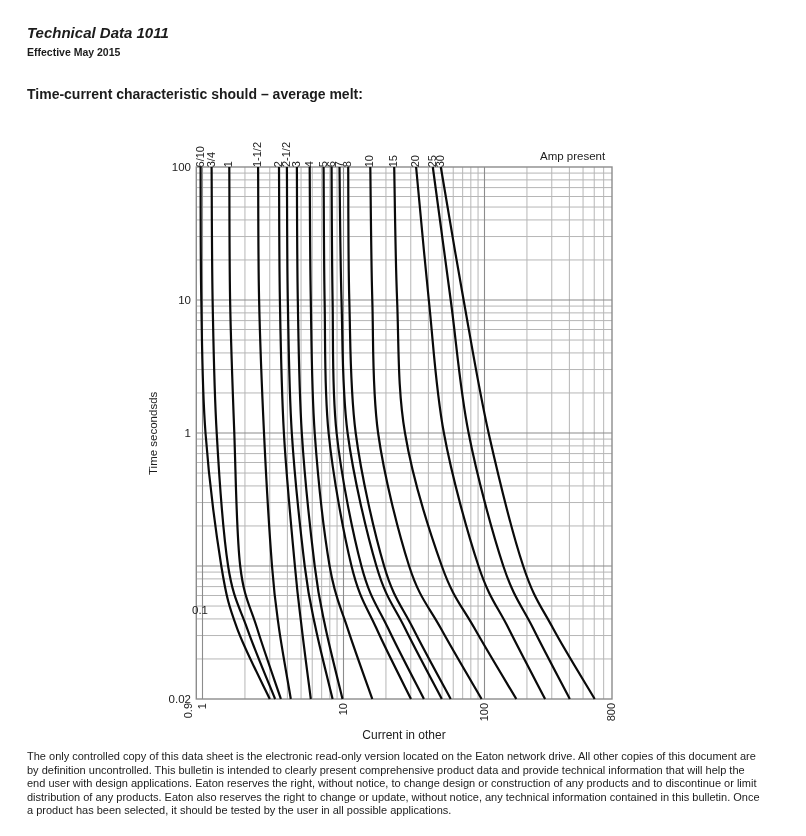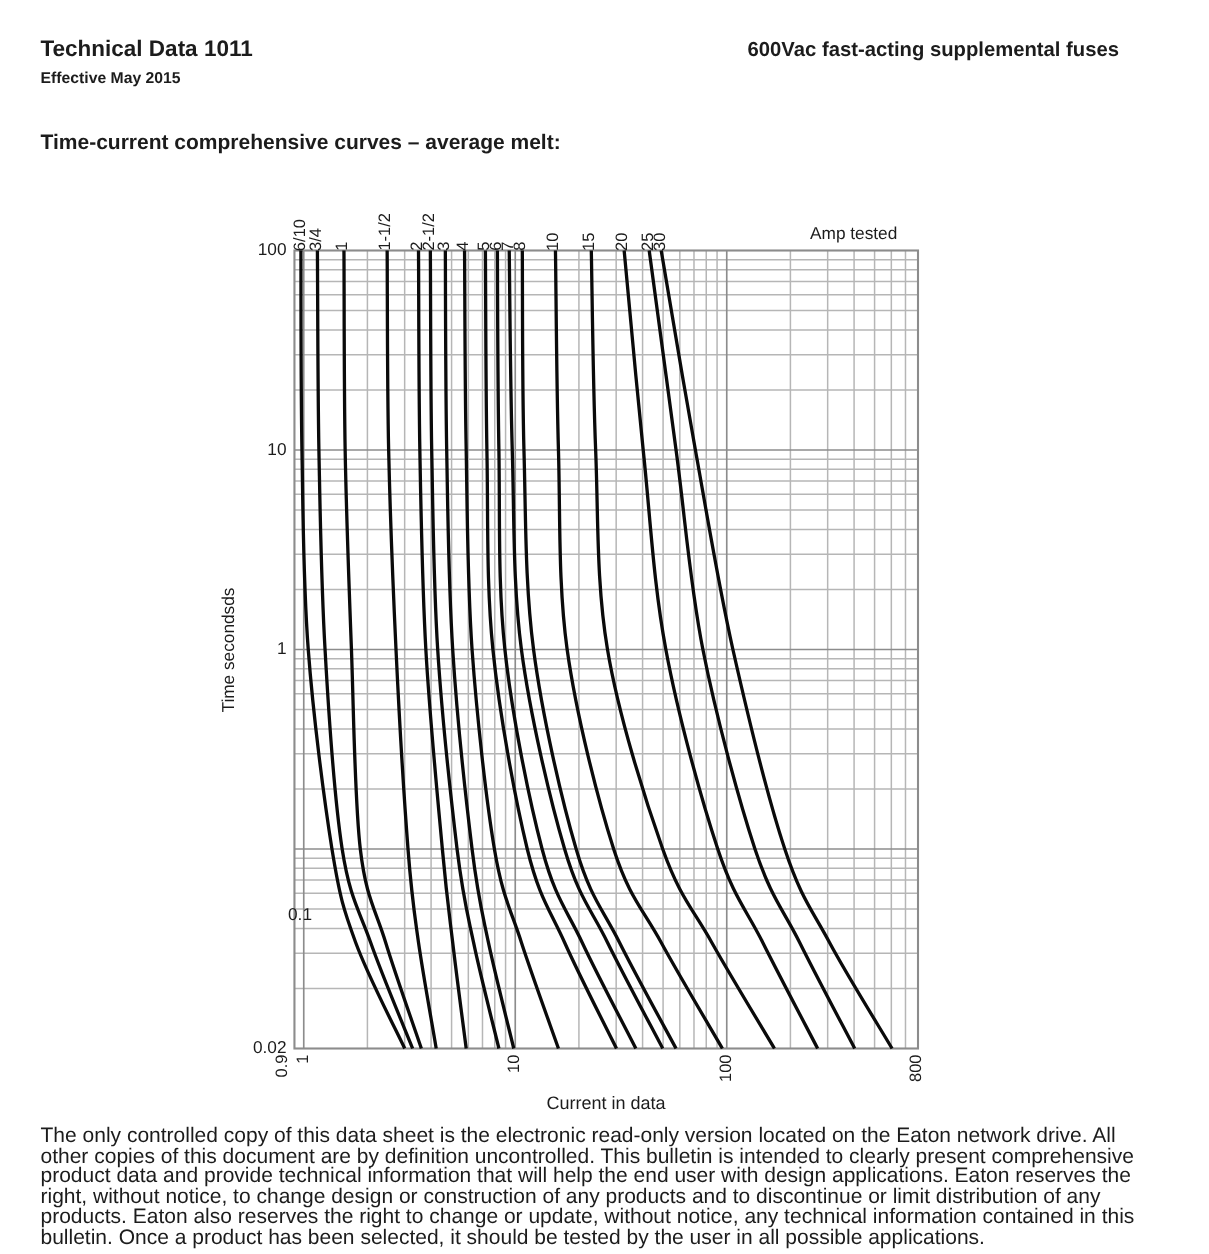--- a/index.html
+++ b/index.html
@@ -1,43 +1,42 @@
 <!DOCTYPE html>
 <html><head>
 <meta charset="utf-8">
 <style>
   html,body{margin:0;padding:0;background:#fff;}
   body{width:806px;height:836px;position:relative;font-family:"Liberation Sans","DejaVu Sans",sans-serif;color:#1c1c1c;overflow:hidden;}
   .abs{position:absolute;}
-  .doc-title{left:27px;top:24px;font-size:15px;font-weight:bold;}
+  .doc-title{left:27px;top:24px;font-size:15px;font-weight:bold;font-style:italic;}
   .effective{left:27px;top:46px;font-size:10.5px;font-weight:bold;}
   .prod-block{right:60px;top:24px;text-align:right;line-height:17px;}
   .prod-name{font-size:13.5px;font-weight:bold;}
   .prod-sub{font-size:13.5px;font-weight:bold;}
   .section-title{left:27px;top:86px;font-size:14px;font-weight:bold;}
   #chart-svg{left:0;top:0;}
   .ylab{position:absolute;width:60px;text-align:right;font-size:11.5px;line-height:16px;}
   .xlab,.clab{position:absolute;writing-mode:vertical-rl;transform:rotate(180deg);font-size:11px;line-height:13px;white-space:nowrap;}
   .clab{bottom:0;}
   #top-labels{left:0;top:120px;width:806px;height:47px;}
   .amp-rating{font-size:11.5px;}
   .y-axis-title{left:147px;top:340px;font-size:11.5px;writing-mode:vertical-rl;transform:rotate(180deg);height:186px;text-align:center;}
   .x-axis-title{left:196px;top:728px;width:416px;text-align:center;font-size:12px;}
-  .footer{left:27px;top:750px;width:736px;font-size:14px;line-height:13.6px;text-align:left;}
+  .footer{left:27px;top:750px;width:736px;font-size:11px;line-height:13.6px;text-align:left;}
 </style>
 </head>
 <body>
 
 <div class="abs doc-title">Technical Data 1011</div>
 <div class="abs effective">Effective May 2015</div>
 <div class="abs prod-block">
-  <div class="prod-sub">600Vac fast-acting supplemental fuses</div>
 </div>
 
-<div class="abs section-title">Time-current comprehensive curves – average melt:</div>
+<div class="abs section-title">Time-current characteristic should – average melt:</div>
 
 <svg id="chart-svg" class="abs" width="806" height="836">
     <line x1="244.94522938862136" y1="167" x2="244.94522938862136" y2="699" stroke="#b6b6b6" stroke-width="1"></line>
     <line x1="269.7740969154724" y1="167" x2="269.7740969154724" y2="699" stroke="#b6b6b6" stroke-width="1"></line>
     <line x1="287.3904587772427" y1="167" x2="287.3904587772427" y2="699" stroke="#b6b6b6" stroke-width="1"></line>
     <line x1="301.0547706113787" y1="167" x2="301.0547706113787" y2="699" stroke="#b6b6b6" stroke-width="1"></line>
     <line x1="312.2193263040938" y1="167" x2="312.2193263040938" y2="699" stroke="#b6b6b6" stroke-width="1"></line>
     <line x1="321.6588236420102" y1="167" x2="321.6588236420102" y2="699" stroke="#b6b6b6" stroke-width="1"></line>
     <line x1="329.83568816586404" y1="167" x2="329.83568816586404" y2="699" stroke="#b6b6b6" stroke-width="1"></line>
     <line x1="337.0481938309448" y1="167" x2="337.0481938309448" y2="699" stroke="#b6b6b6" stroke-width="1"></line>
@@ -126,34 +125,34 @@
     <span class="clab" style="left: 324.571px;">6</span>
     <span class="clab" style="left: 332.515px;">7</span>
     <span class="clab" style="left: 341.213px;">8</span>
     <span class="clab" style="left: 363.337px;">10</span>
     <span class="clab" style="left: 387.237px;">15</span>
     <span class="clab" style="left: 409.051px;">20</span>
     <span class="clab" style="left: 425.819px;">25</span>
     <span class="clab" style="left: 433.818px;">30</span>
   </div>
 
-<div class="abs amp-rating" id="amp-rating" style="left: 540px; top: 150px;">Amp tested</div>
+<div class="abs amp-rating" id="amp-rating" style="left: 540px; top: 150px;">Amp present</div>
 
 <div id="y-ticks">
     <span class="ylab" style="left: 131px; top: 159px;">100</span>
     <span class="ylab" style="left: 131px; top: 292px;">10</span>
     <span class="ylab" style="left: 131px; top: 425px;">1</span>
     <span class="ylab" style="left: 148px; top: 558px; margin-top: 44px;">0.1</span>
     <span class="ylab" style="left: 131px; top: 691px;">0.02</span>
   </div>
 
 <div id="x-ticks">
     <span class="xlab" style="left: 182.048px; top: 703px;">0.9</span>
     <span class="xlab" style="left: 195.5px; top: 703px;">1</span>
     <span class="xlab" style="left: 336.5px; top: 703px;">10</span>
     <span class="xlab" style="left: 477.5px; top: 703px;">100</span>
     <span class="xlab" style="left: 604.836px; top: 703px;">800</span>
   </div>
 
 <div class="abs y-axis-title">Time secondsds</div>
-<div class="abs x-axis-title">Current in data</div>
+<div class="abs x-axis-title">Current in other</div>
 
 <div class="abs footer">The only controlled copy of this data sheet is the electronic read-only version located on the Eaton network drive. All other copies of this document are by definition uncontrolled. This bulletin is intended to clearly present comprehensive product data and provide technical information that will help the end user with design applications. Eaton reserves the right, without notice, to change design or construction of any products and to discontinue or limit distribution of any products. Eaton also reserves the right to change or update, without notice, any technical information  contained in this bulletin. Once a product has been selected, it should be tested by the user in all possible applications.</div>
 
 </body></html>

